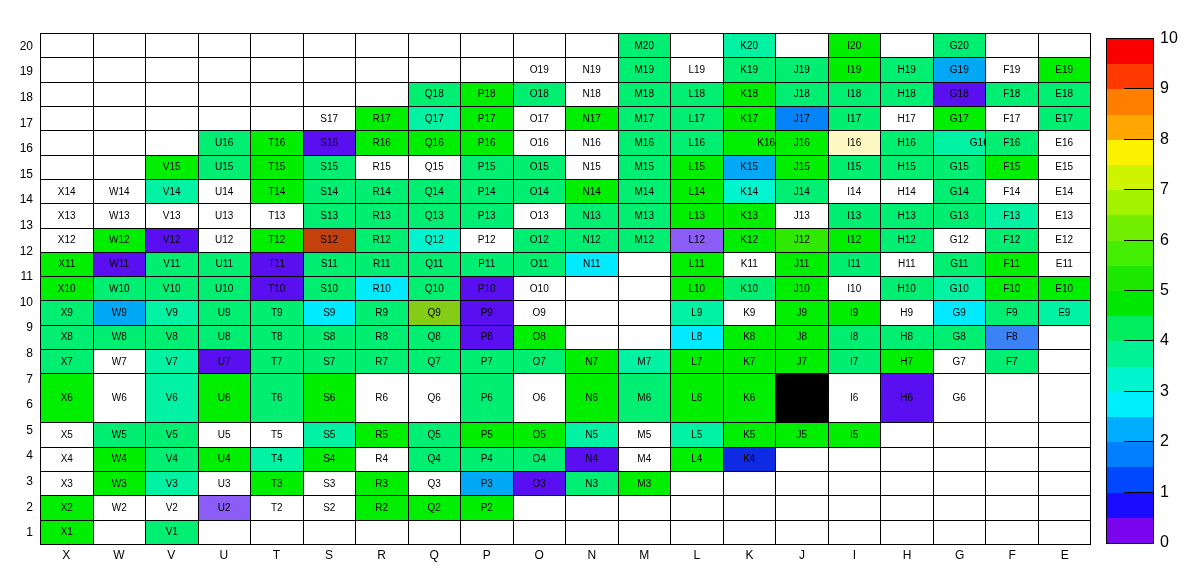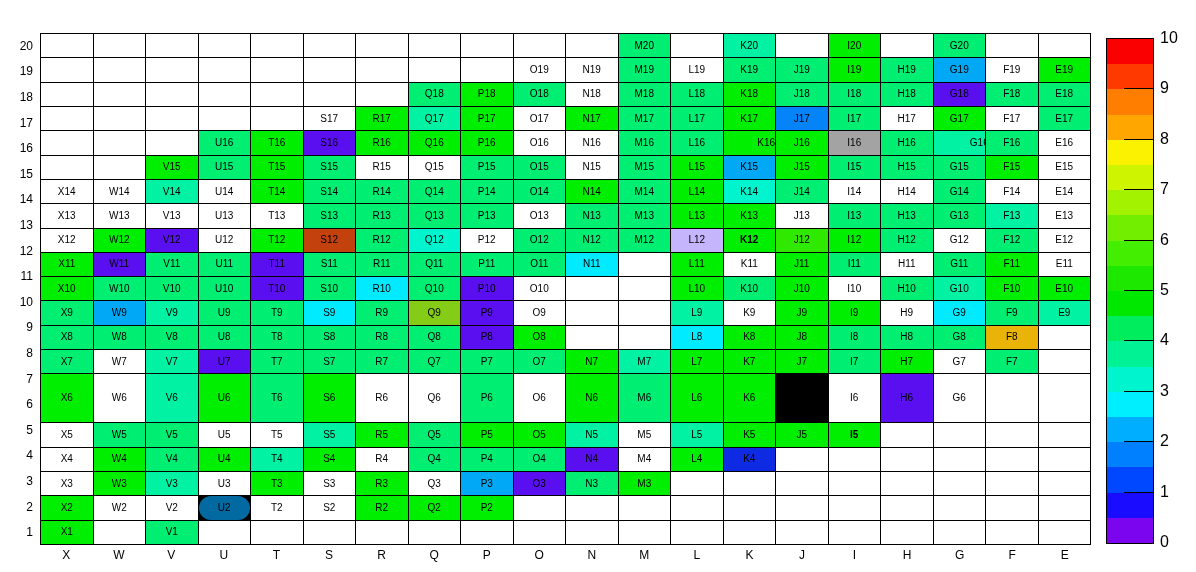--- a/index.html
+++ b/index.html
@@ -115,21 +115,21 @@
       <div class="cell" style="background: rgb(90, 15, 240);">S16</div>
       <div class="cell" style="background: rgb(0, 238, 0);">R16</div>
       <div class="cell" style="background: rgb(0, 238, 0);">Q16</div>
       <div class="cell" style="background: rgb(0, 238, 0);">P16</div>
       <div class="cell" style="background: rgb(255, 255, 255);">O16</div>
       <div class="cell" style="background: rgb(255, 255, 255);">N16</div>
       <div class="cell" style="background: rgb(0, 238, 114);">M16</div>
       <div class="cell" style="background: rgb(0, 238, 114);">L16</div>
       <div class="cell" style="background: rgb(0, 238, 0); padding-left: 34px;">K16</div>
       <div class="cell" style="background: rgb(0, 238, 0);">J16</div>
-      <div class="cell" style="background: #a3a3a3;">I16</div>
+      <div class="cell" style="background: #fef9c3;">I16</div>
       <div class="cell" style="background: rgb(0, 238, 114);">H16</div>
       <div class="cell" style="background: rgb(0, 242, 162); padding-left: 40px;">G16</div>
       <div class="cell" style="background: rgb(0, 238, 114);">F16</div>
       <div class="cell" style="background: rgb(255, 255, 255);">E16</div>
       <div class="cell"></div>
       <div class="cell"></div>
       <div class="cell" style="background: rgb(0, 238, 0);">V15</div>
       <div class="cell" style="background: rgb(0, 238, 114);">U15</div>
       <div class="cell" style="background: rgb(0, 238, 0);">T15</div>
       <div class="cell" style="background: rgb(0, 238, 114);">S15</div>
@@ -192,22 +192,22 @@
       <div class="cell" style="background: rgb(90, 15, 240);">V12</div>
       <div class="cell" style="background: rgb(255, 255, 255);">U12</div>
       <div class="cell" style="background: rgb(0, 238, 0);">T12</div>
       <div class="cell" style="background: #c2410c;">S12</div>
       <div class="cell" style="background: rgb(0, 238, 114);">R12</div>
       <div class="cell" style="background: rgb(0, 245, 206);">Q12</div>
       <div class="cell" style="background: rgb(255, 255, 255);">P12</div>
       <div class="cell" style="background: rgb(0, 238, 114);">O12</div>
       <div class="cell" style="background: rgb(0, 238, 114);">N12</div>
       <div class="cell" style="background: rgb(0, 238, 114);">M12</div>
-      <div class="cell" style="background: #c4b5fd;">L12</div>
-      <div class="cell" style="background: rgb(0, 238, 0); font-weight: bold;">K12</div>
+      <div class="cell" style="background: #8b5cf6;">L12</div>
+      <div class="cell" style="background: rgb(0, 238, 0);">K12</div>
       <div class="cell" style="background: rgb(48, 233, 0);">J12</div>
       <div class="cell" style="background: rgb(0, 238, 0);">I12</div>
       <div class="cell" style="background: rgb(0, 238, 114);">H12</div>
       <div class="cell" style="background: rgb(255, 255, 255);">G12</div>
       <div class="cell" style="background: rgb(0, 238, 114);">F12</div>
       <div class="cell" style="background: rgb(255, 255, 255);">E12</div>
       <div class="cell" style="background: rgb(0, 238, 0);">X11</div>
       <div class="cell" style="background: rgb(90, 15, 240);">W11</div>
       <div class="cell" style="background: rgb(0, 238, 114);">V11</div>
       <div class="cell" style="background: rgb(0, 238, 114);">U11</div>
@@ -278,21 +278,21 @@
       <div class="cell" style="background: rgb(90, 15, 240);">P8</div>
       <div class="cell" style="background: rgb(0, 238, 0);">O8</div>
       <div class="cell"></div>
       <div class="cell"></div>
       <div class="cell" style="background: rgb(0, 235, 255);">L8</div>
       <div class="cell" style="background: rgb(0, 238, 0);">K8</div>
       <div class="cell" style="background: rgb(0, 238, 0);">J8</div>
       <div class="cell" style="background: rgb(0, 238, 114);">I8</div>
       <div class="cell" style="background: rgb(0, 238, 114);">H8</div>
       <div class="cell" style="background: rgb(0, 238, 114);">G8</div>
-      <div class="cell" style="background: #eab308;">F8</div>
+      <div class="cell" style="background: #3b82f6;">F8</div>
       <div class="cell"></div>
       <div class="cell" style="background: rgb(0, 238, 114);">X7</div>
       <div class="cell" style="background: rgb(255, 255, 255);">W7</div>
       <div class="cell" style="background: rgb(0, 242, 162);">V7</div>
       <div class="cell" style="background: rgb(90, 15, 240);">U7</div>
       <div class="cell" style="background: rgb(0, 238, 114);">T7</div>
       <div class="cell" style="background: rgb(0, 238, 114);">S7</div>
       <div class="cell" style="background: rgb(0, 238, 114);">R7</div>
       <div class="cell" style="background: rgb(0, 238, 114);">Q7</div>
       <div class="cell" style="background: rgb(0, 238, 114);">P7</div>
@@ -335,21 +335,21 @@
       <div class="cell" style="background: rgb(0, 242, 162);">S5</div>
       <div class="cell" style="background: rgb(0, 238, 0);">R5</div>
       <div class="cell" style="background: rgb(0, 238, 114);">Q5</div>
       <div class="cell" style="background: rgb(0, 238, 0);">P5</div>
       <div class="cell" style="background: rgb(0, 238, 0);">O5</div>
       <div class="cell" style="background: rgb(0, 242, 162);">N5</div>
       <div class="cell" style="background: rgb(255, 255, 255);">M5</div>
       <div class="cell" style="background: rgb(0, 242, 162);">L5</div>
       <div class="cell" style="background: rgb(0, 238, 0);">K5</div>
       <div class="cell" style="background: rgb(0, 238, 0);">J5</div>
-      <div class="cell" style="background: rgb(0, 238, 0); font-weight: bold;">I5</div>
+      <div class="cell" style="background: rgb(0, 238, 0);">I5</div>
       <div class="cell"></div>
       <div class="cell"></div>
       <div class="cell"></div>
       <div class="cell"></div>
       <div class="cell" style="background: rgb(255, 255, 255);">X4</div>
       <div class="cell" style="background: rgb(0, 238, 0);">W4</div>
       <div class="cell" style="background: rgb(0, 238, 114);">V4</div>
       <div class="cell" style="background: rgb(0, 238, 0);">U4</div>
       <div class="cell" style="background: rgb(0, 242, 162);">T4</div>
       <div class="cell" style="background: rgb(0, 238, 0);">S4</div>
@@ -383,21 +383,21 @@
       <div class="cell"></div>
       <div class="cell"></div>
       <div class="cell"></div>
       <div class="cell"></div>
       <div class="cell"></div>
       <div class="cell"></div>
       <div class="cell"></div>
       <div class="cell" style="background: rgb(0, 238, 0);">X2</div>
       <div class="cell" style="background: rgb(255, 255, 255);">W2</div>
       <div class="cell" style="background: rgb(255, 255, 255);">V2</div>
-      <div class="cell" style="background: #0369a1; border-radius: 12px;">U2</div>
+      <div class="cell" style="background: #8b5cf6;">U2</div>
       <div class="cell" style="background: rgb(255, 255, 255);">T2</div>
       <div class="cell" style="background: rgb(255, 255, 255);">S2</div>
       <div class="cell" style="background: rgb(0, 238, 0);">R2</div>
       <div class="cell" style="background: rgb(0, 238, 0);">Q2</div>
       <div class="cell" style="background: rgb(0, 238, 0);">P2</div>
       <div class="cell"></div>
       <div class="cell"></div>
       <div class="cell"></div>
       <div class="cell"></div>
       <div class="cell"></div>

